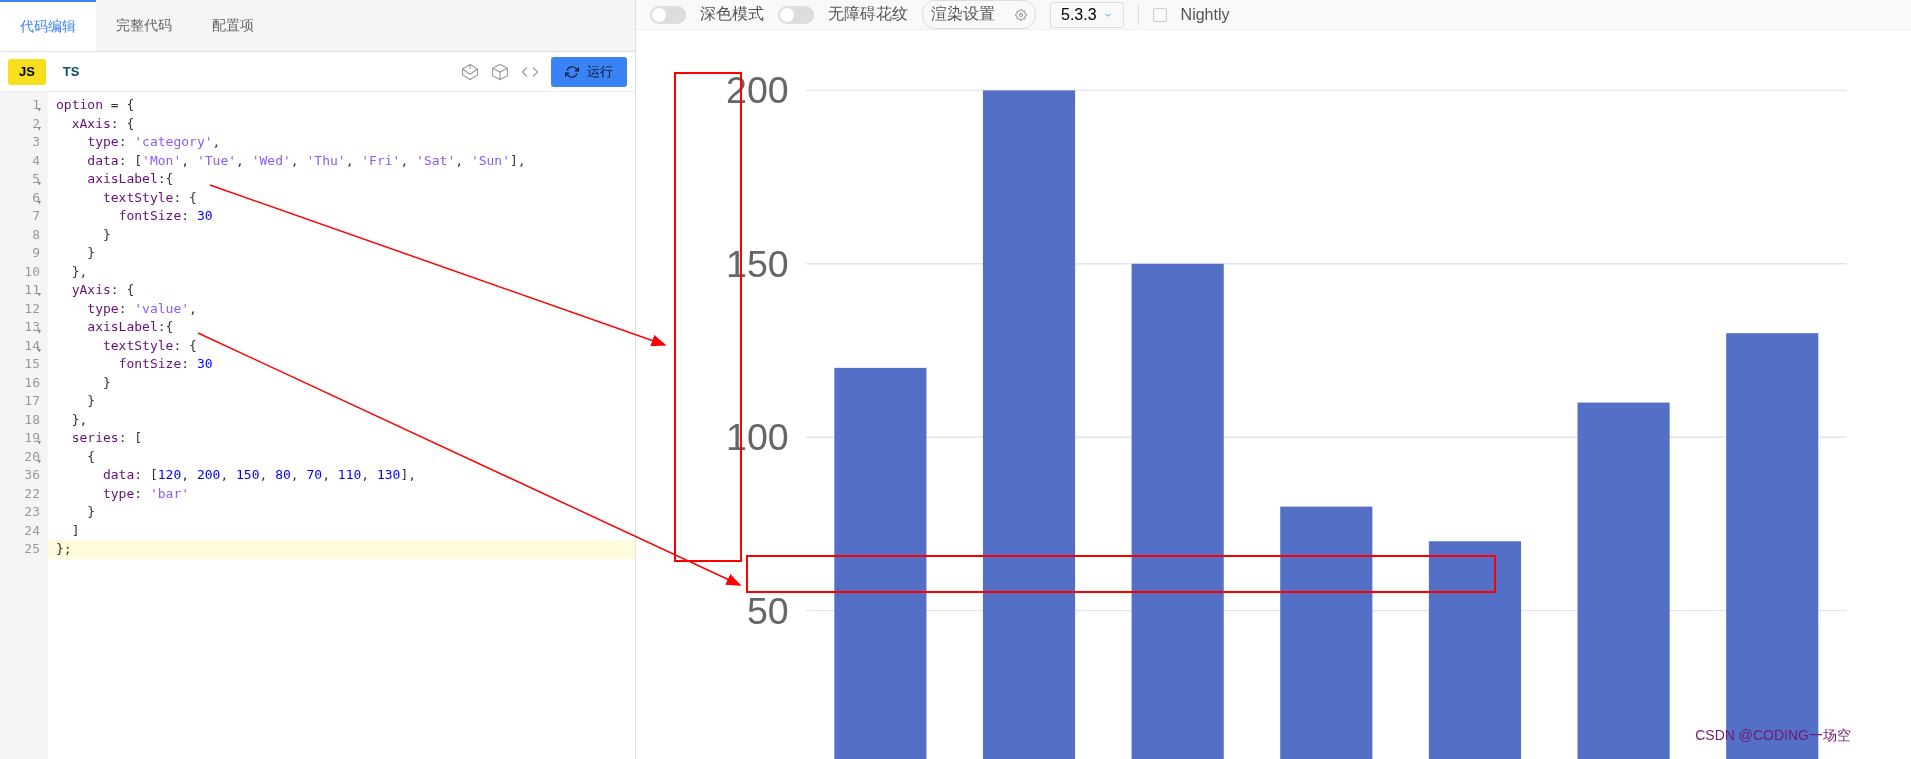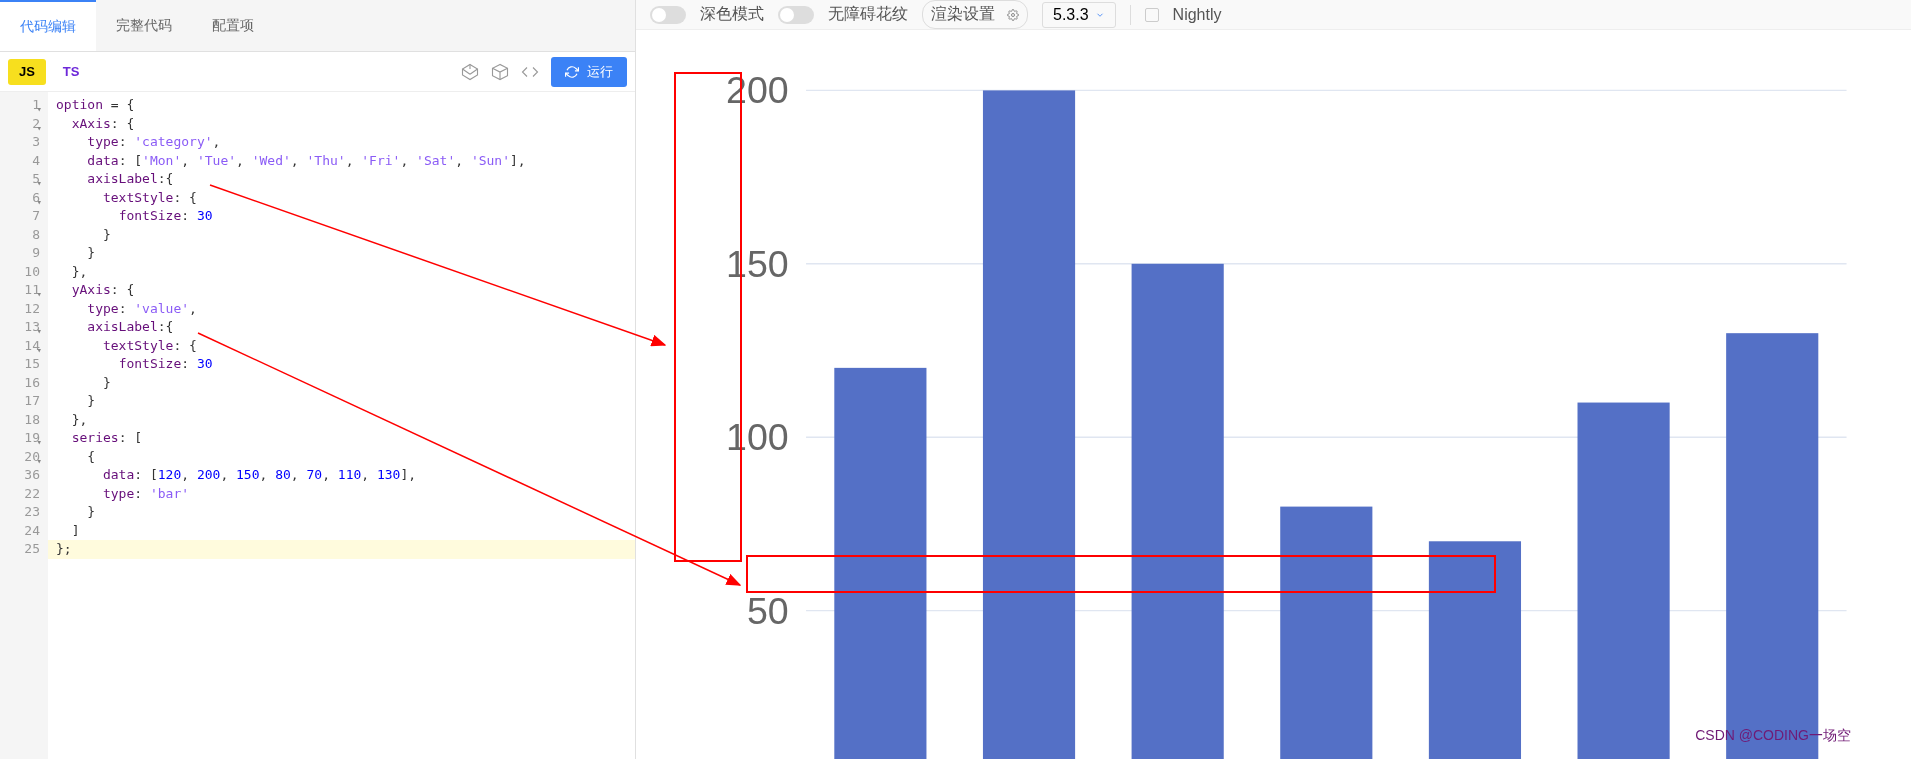--- a/index.html
+++ b/index.html
@@ -7,42 +7,42 @@
 .app { display: flex; width: 1911px; height: 759px; }
 
 
 .left-panel { width: 636px; display: flex; flex-direction: column; border-right: 1px solid #e0e0e0; }
 .tabs { display: flex; background: #f5f5f5; border-bottom: 1px solid #e0e0e0; height: 52px; align-items: stretch; }
 .tab { padding: 0 20px; display: flex; align-items: center; cursor: pointer; color: #666; font-size: 14px; }
 .tab.active { background: #fff; color: #3b82f6; border-top: 2px solid #3b82f6; }
 .lang-bar { display: flex; align-items: center; height: 40px; border-bottom: 1px solid #eee; padding: 0 8px; }
 .lang-btn { width: 38px; height: 26px; display: flex; align-items: center; justify-content: center; font-weight: bold; font-size: 13px; border-radius: 3px; margin-right: 6px; cursor: pointer; }
 .lang-btn.js { background: #f7df1e; color: #000; }
-.lang-btn.ts { color: #6d28d9; }
+.lang-btn.ts { color: #0c4a6e; }
 .lang-bar .spacer { flex: 1; }
 .tool-icon { width: 30px; height: 30px; display: flex; align-items: center; justify-content: center; color: #999; cursor: pointer; }
-.run-btn { background: #3b82f6; color: #ffffff; padding: 0 14px; height: 30px; display: flex; align-items: center; border-radius: 3px; cursor: pointer; font-size: 13px; gap: 8px; margin-left: 6px; }
+.run-btn { background: #3b82f6; color: #0f172a; padding: 0 14px; height: 30px; display: flex; align-items: center; border-radius: 3px; cursor: pointer; font-size: 13px; gap: 8px; margin-left: 6px; }
 
 .editor { flex: 1; display: flex; font-family: Consolas, Monaco, monospace; font-size: 13px; line-height: 18.5px; }
 .gutter { width: 48px; background: #f5f5f5; color: #999; text-align: right; padding: 4px 8px 4px 0; user-select: none; }
 .gutter-line { height: 18.5px; position: relative; }
 .fold { position: absolute; right: -2px; top: 4px; font-size: 9px; color: #888; }
 .code { flex: 1; padding: 4px 8px; white-space: pre; position: relative; }
 .code-line { height: 18.5px; }
 .hl { background: #fffbdd; display: block; margin: 0 -8px; padding: 0 8px; }
 .key { color: #660e7a; }
 .str { color: #8b5cf6; }
 .num { color: #0000ff; }
 
 
 .right-panel { flex: 1; display: flex; flex-direction: column; position: relative; }
 .top-bar { display: flex; align-items: center; height: 36px; padding: 0 14px; gap: 14px; background: #f9f9f9; border-bottom: 1px solid #eee; font-size: 16px; color: #555; }
 .toggle { width: 36px; height: 18px; background: #ddd; border-radius: 9px; position: relative; cursor: pointer; }
 .toggle::after { content: ""; position: absolute; width: 14px; height: 14px; background: #fff; border-radius: 50%; top: 2px; left: 2px; }
-.render-group { display: flex; align-items: center; gap: 12px; border: 1px solid #ddd; padding: 3px 8px; border-radius: 13px; cursor: pointer; }
+.render-group { display: flex; align-items: center; gap: 20px; border: 1px solid #ddd; padding: 3px 8px; border-radius: 13px; cursor: pointer; }
 .version { display: flex; align-items: center; gap: 6px; border: 1px solid #ddd; padding: 3px 10px; border-radius: 3px; color: #000000; cursor: pointer; }
 .checkbox { width: 14px; height: 14px; border: 1px solid #ccc; border-radius: 2px; }
 .divider-v { width: 1px; height: 20px; background: #ddd; }
 
 .chart-area { flex: 1; position: relative; padding: 30px 50px 60px 40px; }
 .chart-svg { width: 100%; height: 100%; }
 .y-tick, .x-tick { font-size: 26px; fill: #666; font-family: Arial, sans-serif; }
 .bar { fill: #5470c6; }
 .grid-line { stroke: #e0e6f1; stroke-width: 1; }
 .axis-line { stroke: #6e7079; stroke-width: 1.5; }

